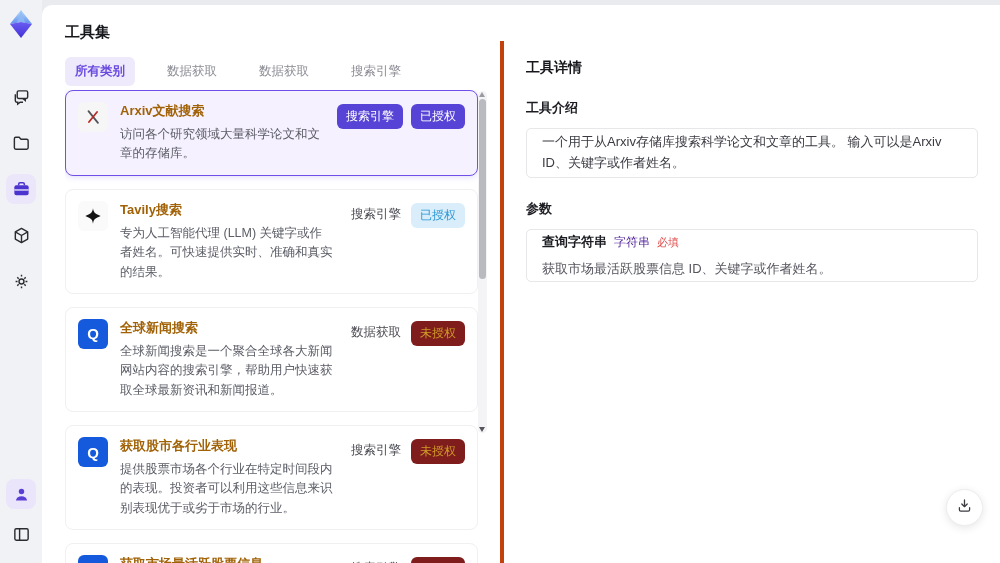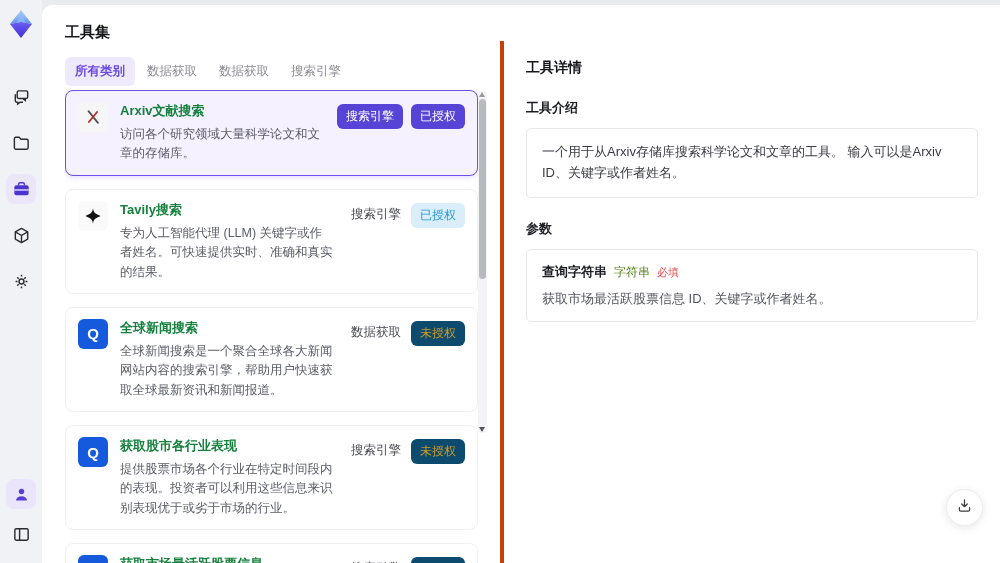--- a/index.html
+++ b/index.html
@@ -18,65 +18,65 @@
   .rail-btn.user { background:#eae5fb; border-radius:8px; }
   .rail-btn svg { display:block; }
 
   
   .surface { position:absolute; left:42px; top:5px; right:0; bottom:0;
     background:#ffffff; border-top-left-radius:10px; }
 
   
   .list-panel { position:absolute; left:0; top:0; width:458px; height:434px; }
   .list-title { position:absolute; left:23px; top:18px; font-size:15px; font-weight:700; color:#17181c; }
-  .tabs { position:absolute; left:23px; top:52px; display:flex; gap:2px; align-items:center; }
+  .tabs { position:absolute; left:23px; top:52px; display:flex; gap:22px; align-items:center; }
   .tab { font-size:12.5px; color:#8b8c94; padding:6px 10px; border-radius:6px; cursor:pointer; white-space:nowrap; }
   .tab.active { background:#eee9fb; color:#6a4be0; font-weight:600; }
 
   .cards { position:absolute; left:23px; top:85px; width:413px; height:473px; overflow:hidden; }
   .card { position:relative; background:#fff; border:1px solid #f0f0f2; border-radius:8px;
     padding:11px 12px; margin-bottom:13px; display:flex; gap:12px; cursor:pointer; }
   .card.selected { background:#f6f1fe; border:1.5px solid #7050e8;
     box-shadow:0 1px 6px rgba(112,80,232,.22); }
   .tool-icon { flex:0 0 30px; width:30px; height:30px; border-radius:6px;
     display:flex; align-items:center; justify-content:center; font-weight:800; overflow:hidden; }
   .tool-icon.bg-light { background:#f7f6f6; }
   .tool-icon.bg-blue  { background:#1559dd; color:#fff; font-size:15px; }
   .tool-icon.bg-none  { background:#fafafa; color:#111; font-size:18px; }
   .card-main { flex:1 1 auto; min-width:0; padding-right:4px; }
-  .tool-name { font-size:13px; font-weight:700; color:#15803d; margin-bottom:5px; }
+  .tool-name { font-size:13px; font-weight:700; color:#a16207; margin-bottom:5px; }
   .tool-desc { font-size:12.5px; line-height:1.55; color:#5b5d66; }
   .card-badges { flex:0 0 auto; display:flex; gap:8px; align-items:flex-start; padding-top:2px; }
   .cat-label { font-size:12.5px; color:#4a4b52; padding:3px 2px; white-space:nowrap; }
   .pill { font-size:12px; padding:4px 9px; border-radius:6px; white-space:nowrap; }
   .pill.purple { background:#5744d6; color:#fff; }
   .pill.blue   { background:#d9eefa; color:#2e97d4; }
-  .pill.amber  { background:#0c4a6e; color:#d09b25; }
+  .pill.amber  { background:#7f1d1d; color:#d09b25; }
 
   
   .scrollbar { position:absolute; right:13px; top:86px; bottom:6px; width:9px;
     background:#f4f4f6; border-radius:5px; cursor:pointer; }
   .scroll-thumb { position:absolute; left:1px; top:8px; width:7px; height:180px;
     background:#b9babf; border-radius:4px; }
   .scroll-arrow { position:absolute; left:1px; width:0; height:0;
     border-left:3.5px solid transparent; border-right:3.5px solid transparent; }
   .scroll-arrow.up { top:1px; border-bottom:5px solid #9a9aa0; }
   .scroll-arrow.down { bottom:1px; border-top:5px solid #55565c; }
 
   
   .detail-panel { position:absolute; left:458px; top:0; right:0; height:558px;
     border-left:4px solid #c2410c; padding:18px 22px;margin-top:36px; }
   .detail-title { font-size:14px; font-weight:700; color:#17181c; }
   .section-title { font-size:13px; font-weight:700; color:#1c1d22; margin-top:22px; }
   .info-box { margin-top:11px; border:1px solid #e7e7ea; border-radius:5px;
-    background:#fff; padding:13px 15px; }
+    background:#fff; padding:3px 15px; }
   .intro-text { font-size:13px; color:#3a3b42; line-height:1.6; }
   .param-head { display:flex; align-items:baseline; gap:7px; }
   .param-name { font-size:13px; font-weight:700; color:#1c1d22;text-align:center; }
-  .param-type { font-size:12px; color:#4d7c0f; }
+  .param-type { font-size:12px; color:#4c1d95; }
   .param-required { font-size:11px; color:#e04e4e; }
   .param-desc { margin-top:9px; font-size:13px; color:#55565e; }
 
   
   .fab { position:absolute; left:946px; top:489px; width:37px; height:37px; border-radius:50%;
     background:#fff; border:1px solid #ededf0; box-shadow:0 2px 8px rgba(0,0,0,.10);
     display:flex; align-items:center; justify-content:center; cursor:pointer; }
   .brand { position:absolute; left:925px; top:528px; width:62px; text-align:center; white-space:nowrap;margin-top:32px; }
   .brand .intel { font-size:13px; font-weight:700; color:#3a3b40; letter-spacing:.2px; }
   .brand .core { font-size:11.5px; font-weight:400; color:#6f7076; letter-spacing:1.5px; margin-left:3px; }

